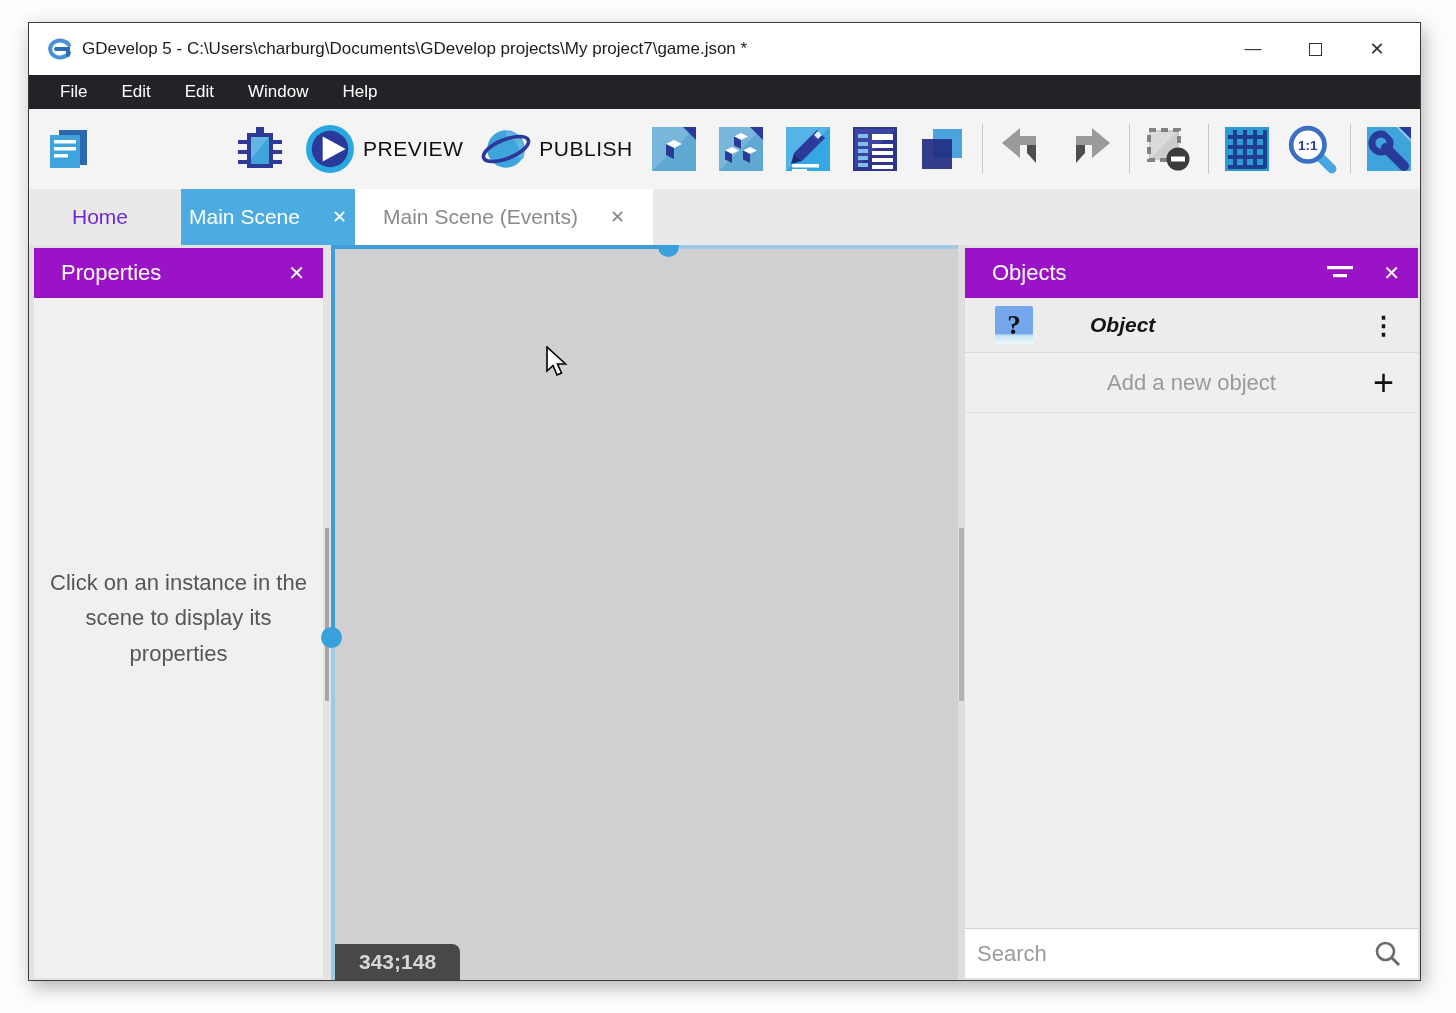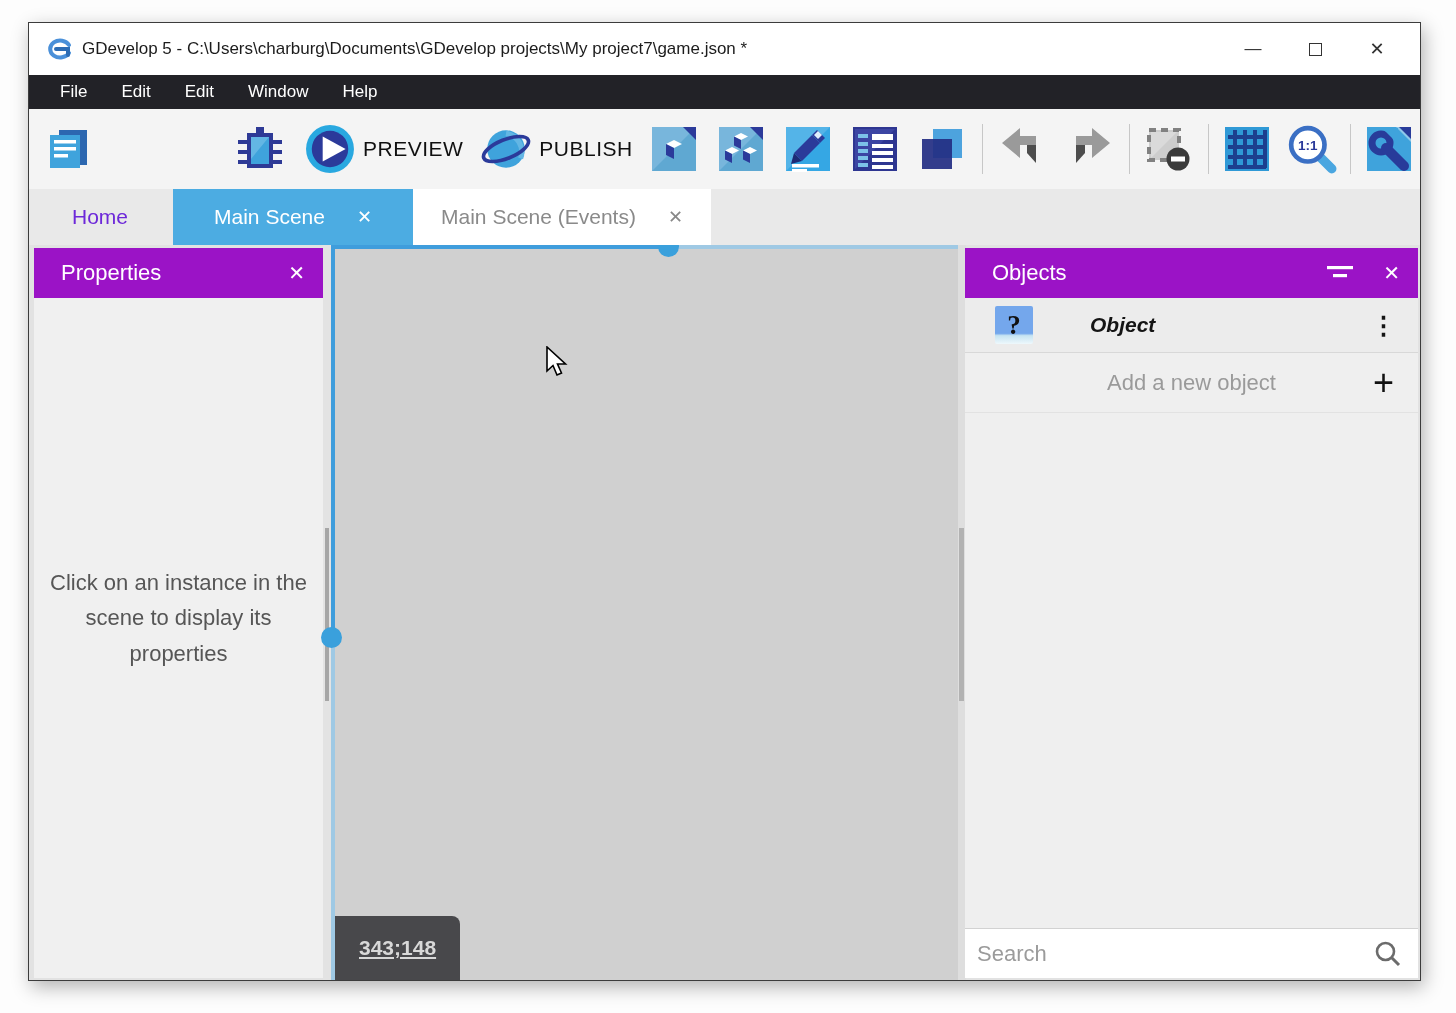--- a/index.html
+++ b/index.html
@@ -26,21 +26,21 @@
   
   .toolbar { height:80px; background:#f4f4f4; display:flex; align-items:center; }
   .tbtn { width:50px; height:50px; display:flex; align-items:center; justify-content:center; flex:0 0 auto; }
   .tlabel { font-size:21px; color:#101010; margin-left:8px; letter-spacing:.5px; }
   .tsep { width:1px; height:50px; background:#c7c7c7; flex:0 0 auto; }
 
   
   .tabbar { height:56px; background:#e9e9e9; display:flex; align-items:stretch; }
   .tab { display:flex; align-items:center; font-size:21px; }
   .tab-home { color:#6d28d9; padding:0 26px; margin-left:17px; }
-  .tab-scene { background:#4cace2; color:#fff; padding:0 41px; margin-left:19px; }
+  .tab-scene { background:#4cace2; color:#fff; padding:0 8px; margin-left:27px; }
   .tab-events { background:#ffffff; color:#8a8a8a; padding:0 28px; }
   .tab-close { margin-left:32px; font-size:18px; }
   .tab-events .tab-close { color:#888; }
 
   
   .content { position:absolute; top:222px; left:0; right:0; bottom:0; background:#e2e2e2; }
 
   .left-panel { position:absolute; left:5px; top:3px; bottom:2px; width:289px; background:#f0f0f0;
                 display:flex; flex-direction:column; }
   .panel-header { height:50px; background:#9b13c6; color:#fff; display:flex; align-items:center;
@@ -57,23 +57,23 @@
   .edge-left-light { position:absolute; left:0; top:392px; width:4px; bottom:0; background:#9fc9e4; }
   .handle { width:21px; height:21px; border-radius:50%; background:#3aa0dc; }
   .handle-top { position:absolute; left:327px; top:-9px; }
   .handle-left { position:absolute; left:292px; top:382px; z-index:6; }
 
   .vtrack-left  { position:absolute; left:294px; top:0; bottom:0; width:8px; background:#e3e3e3; }
   .vthumb-left  { position:absolute; left:296px; top:283px; width:4px; height:173px; background:#a6a6a6; }
   .vtrack-right { position:absolute; left:929px; top:0; bottom:0; width:8px; background:#dedede; }
   .vthumb-right { position:absolute; left:930px; top:283px; width:5px; height:173px; background:#b2b2b2; }
 
-  .coords { position:absolute; left:306px; bottom:0; height:64px; min-width:104px; padding:0 24px;
+  .coords { position:absolute; left:306px; bottom:0; height:36px; min-width:104px; padding:0 24px;
             background:#48484b; border-radius:0 8px 0 0; color:#d8d8d8; font-size:21px; font-weight:bold;
-            display:flex; align-items:center; justify-content:center; z-index:5;text-decoration:underline; }
+            display:flex; align-items:center; justify-content:center; z-index:5; }
 
   .mouse-cursor { position:absolute; left:517px; top:101px; z-index:7; }
 
   .right-panel { position:absolute; right:2px; top:3px; bottom:2px; width:453px; background:#efefef; }
   .rp-header-icons { display:flex; align-items:center; gap:30px; }
   .obj-row { height:55px; background:#ececec; border-bottom:1px solid #d8d8d8; display:flex;
              align-items:center; padding:0 22px 0 30px; }
   .obj-icon { width:38px; height:38px; border-radius:2px; flex:0 0 auto;
               background:linear-gradient(to bottom,#74a7ec 0%,#74a7ec 72%,#c6e4f2 78%,#eef8fc 100%);
               display:flex; align-items:center; justify-content:center;

